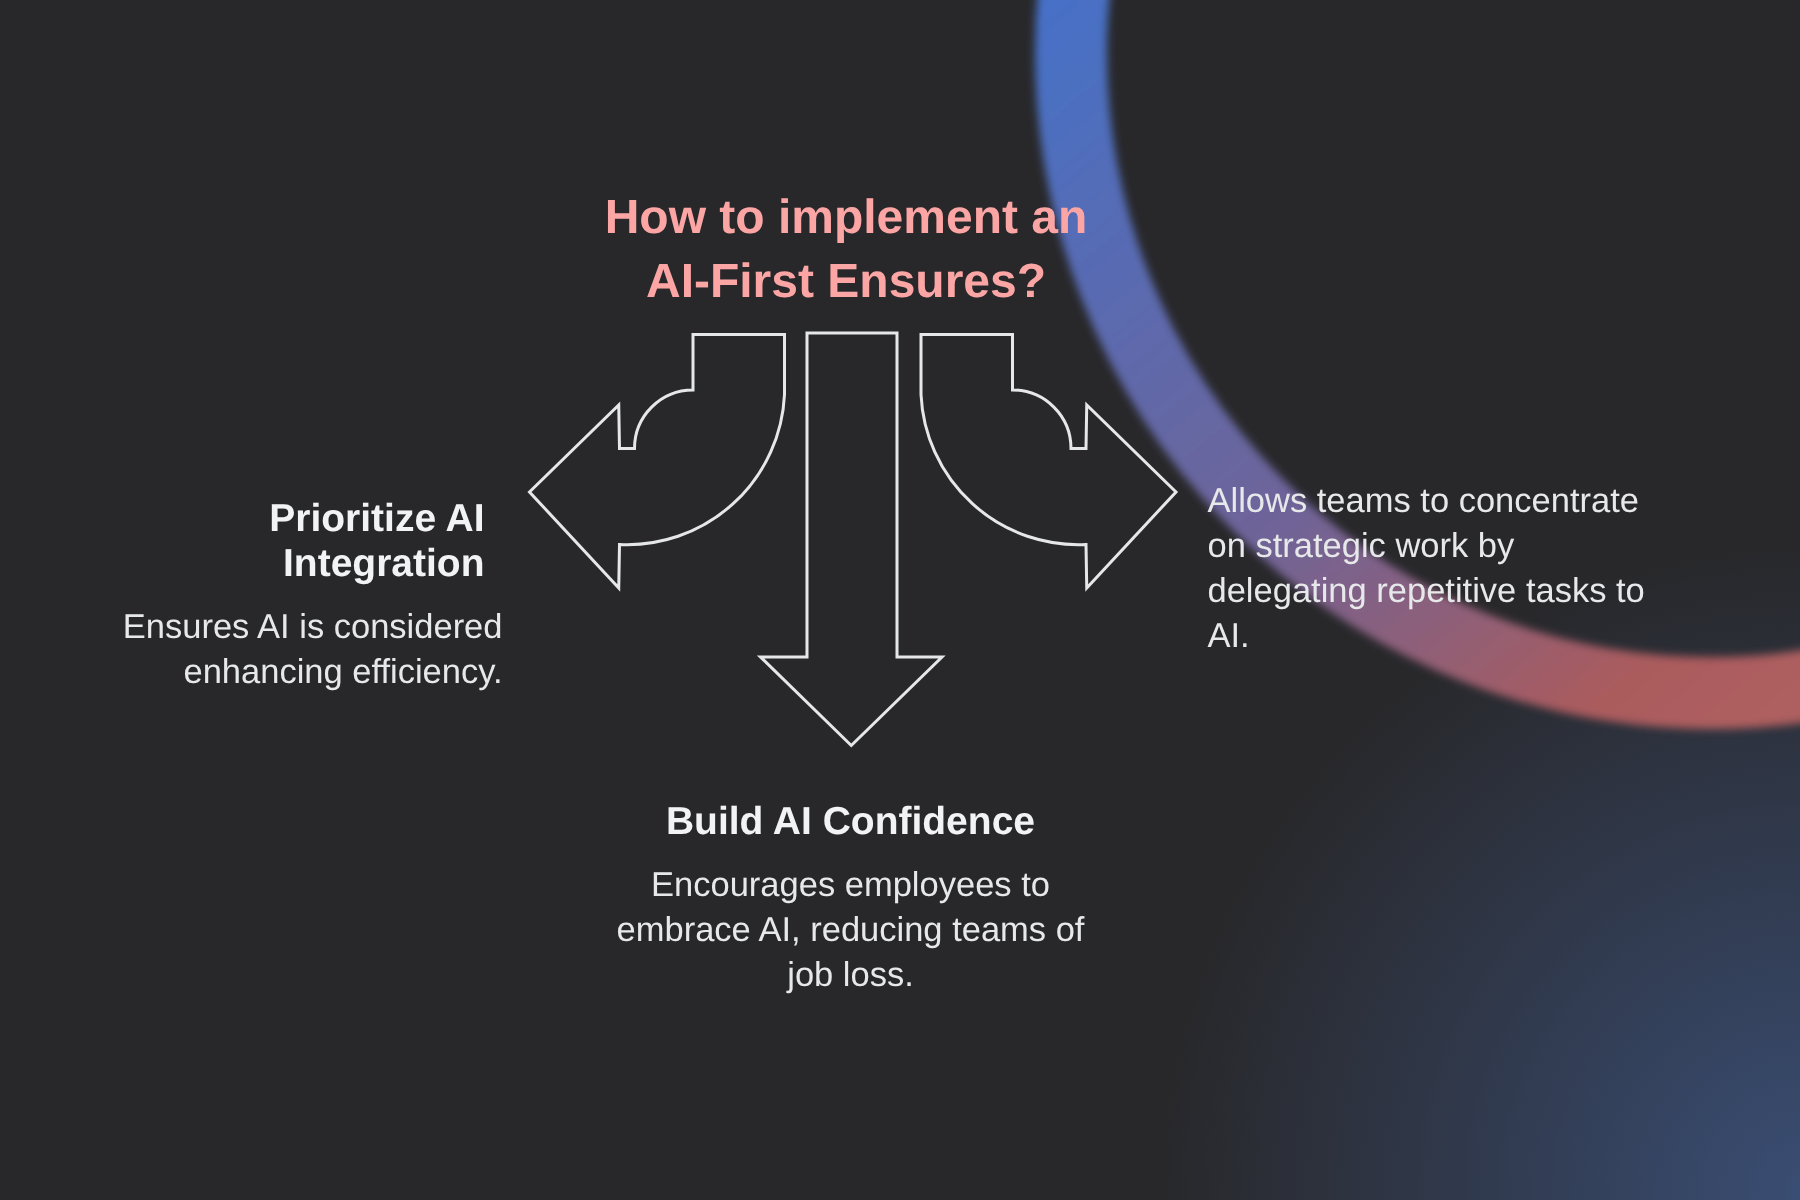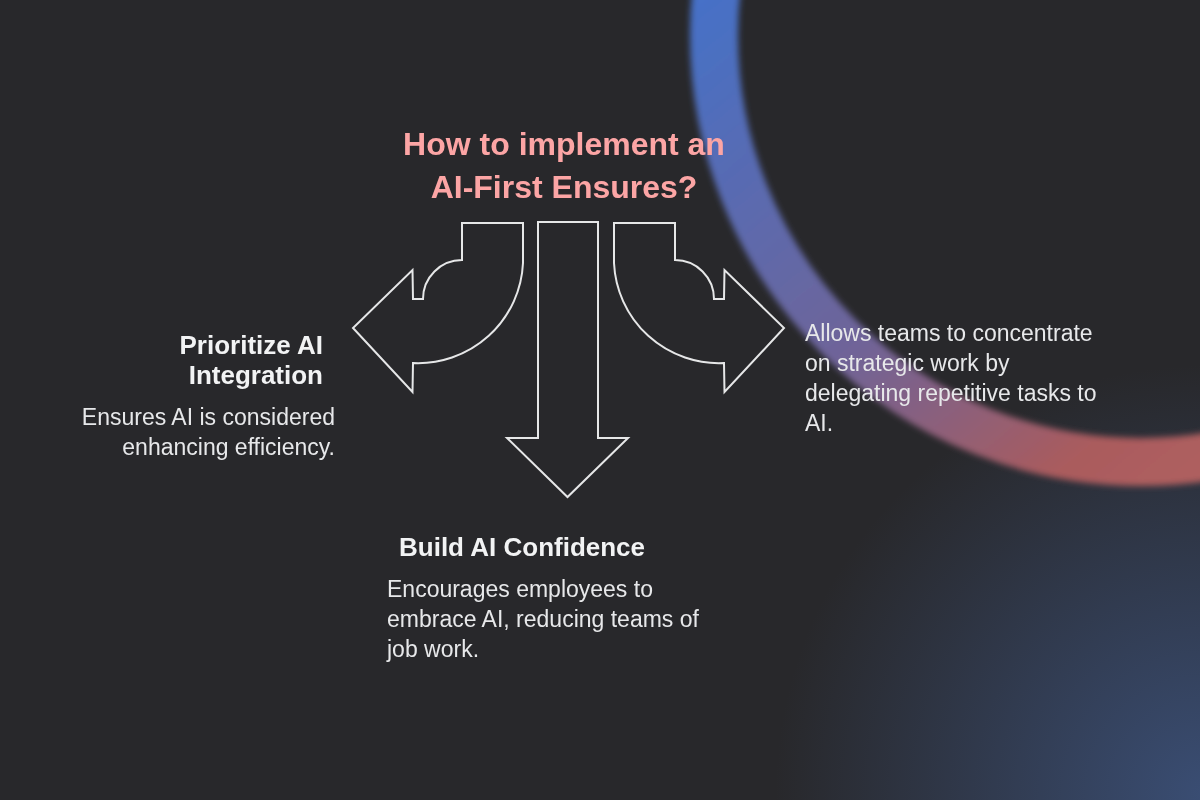--- a/index.html
+++ b/index.html
@@ -19,21 +19,21 @@
   }
   .body-lines{margin-top:0;font-size:23px;line-height:30px;}
   .body-lines div{white-space:nowrap;}
   #title{
     left:314px;top:123px;width:500px;
     text-align:center;font-size:32px;line-height:43px;font-weight:bold;
     color:#fca5a5;
   }
   #section-left{left:30px;top:318px;width:305px;text-align:right;}
   #section-right{left:805px;top:318px;width:370px;text-align:left;}
-  #section-bottom{left:387px;top:520px;width:360px;}
+  #section-bottom{left:387px;top:520px;width:360px;text-align:center;}
 </style>
 </head>
 <body>
 
 <div id="canvas">
 
   <svg id="deco" viewBox="0 0 1200 800" aria-hidden="true">
     <defs>
       <radialGradient id="glowGrad" gradientUnits="userSpaceOnUse" cx="1205" cy="795" r="430">
         <stop offset="0" stop-color="#3d5480" stop-opacity="0.85"></stop>
@@ -82,17 +82,17 @@
       <div>delegating repetitive tasks to</div>
       <div>AI.</div>
     </div>
   </div>
 
   <div id="section-bottom" class="txt">
     <p class="heading">Build AI Confidence</p>
     <div class="body-lines">
       <div>Encourages employees to</div>
       <div>embrace AI, reducing teams of</div>
-      <div>job work.</div>
+      <div>job loss.</div>
     </div>
   </div>
 
 </div>
 
 </body></html>

